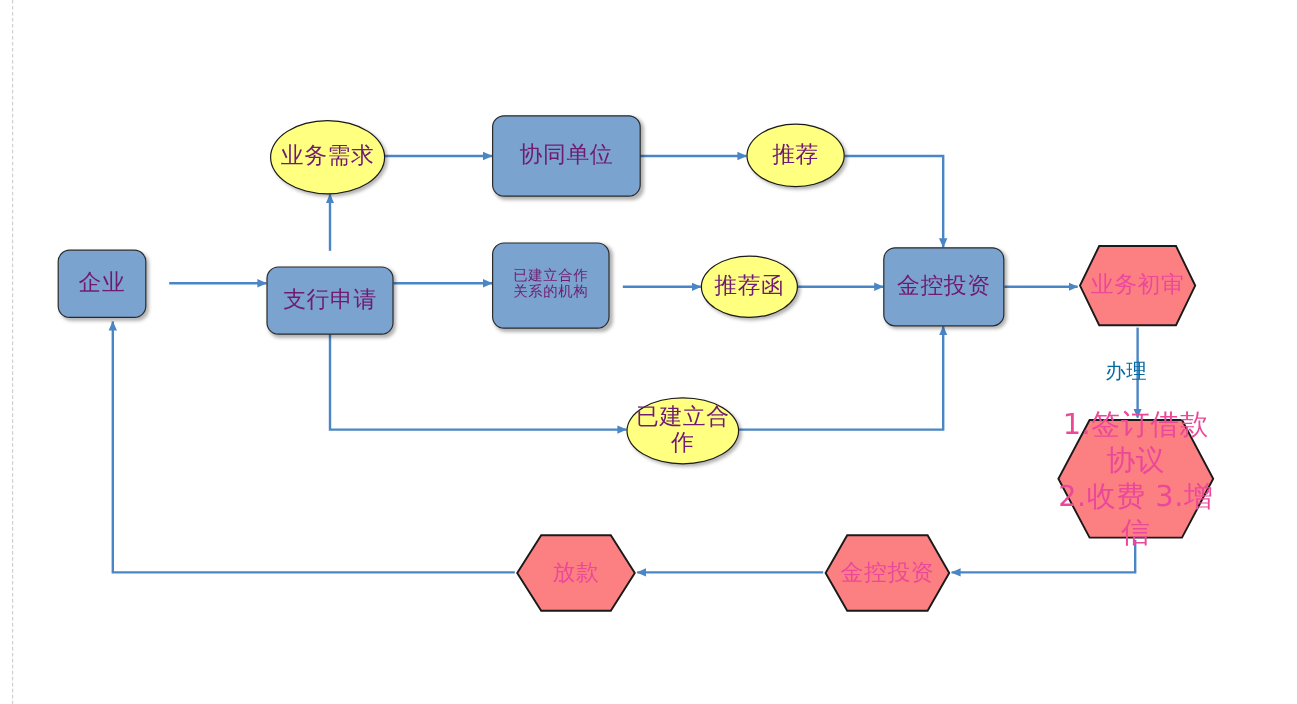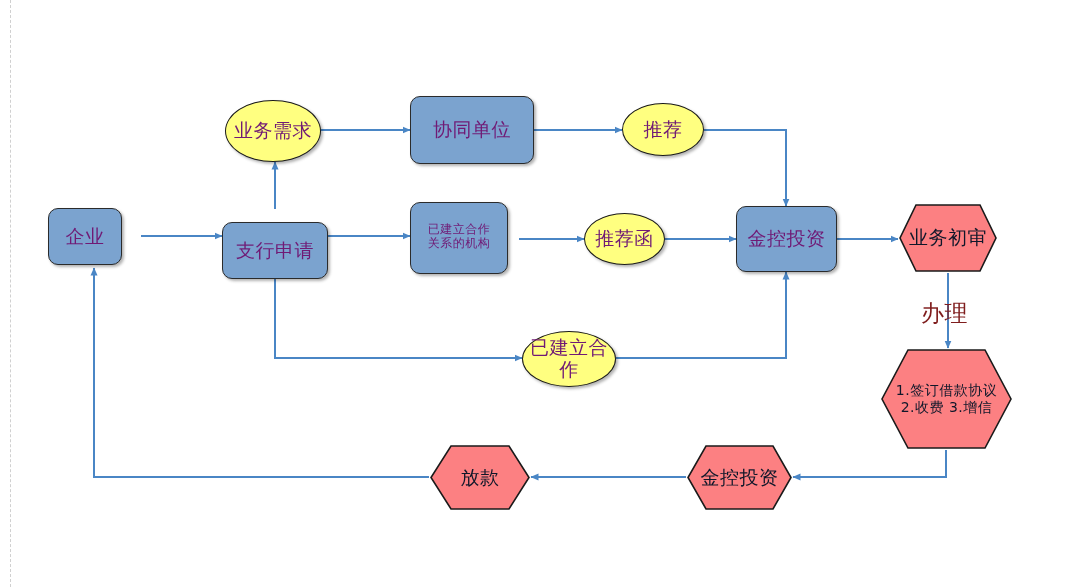--- a/index.html
+++ b/index.html
@@ -39,26 +39,26 @@
     background:#ffff80;
     border:1.4px solid #1a1a1a;
     border-radius:50%;
     box-shadow:2px 2px 3px rgba(0,0,0,0.30);
   }
   .hex-wrap{position:absolute;}
   .hex-wrap svg{position:absolute;left:0;top:0;}
   .hex-label{
     position:absolute;left:0;top:0;width:100%;height:100%;
     display:flex;align-items:center;justify-content:center;
-    text-align:center;font-size:19px;line-height:1.25;color:#0f172a;
+    text-align:center;font-size:19px;line-height:1.25;color:#ec4899;
     white-space:pre-line;letter-spacing:0.5px;
     pointer-events:none;
   }
   .edge-label{
-    position:absolute;font-size:23px;color:#7f1d1d;
+    position:absolute;font-size:17px;color:#0369a1;
     letter-spacing:0.5px;white-space:nowrap;
   }
 </style>
 </head>
 <body>
 
 <div id="stage">
 
   <div class="guide"></div>
 
@@ -143,21 +143,21 @@
     <svg width="100" height="70" viewBox="0 0 100 70" xmlns="http://www.w3.org/2000/svg">
       <polygon points="18,2 82,2 98,35 82,68 18,68 2,35" fill="#fc8082" stroke="#1a1a1a" stroke-width="1.6"></polygon>
     </svg>
     <div class="hex-label">业务初审</div>
   </div>
 
   <div class="hex-wrap" style="left:880px;top:348px;width:133px;height:102px;">
     <svg width="133" height="102" viewBox="0 0 133 102" xmlns="http://www.w3.org/2000/svg">
       <polygon points="28,2 105,2 131,51 105,100 28,100 2,51" fill="#fc8082" stroke="#1a1a1a" stroke-width="1.6"></polygon>
     </svg>
-    <div class="hex-label" style="font-size:14px;">1.签订借款协议
+    <div class="hex-label" style="font-size:24px;">1.签订借款协议
 2.收费    3.增信</div>
   </div>
 
   <div class="hex-wrap" style="left:686px;top:444px;width:107px;height:67px;">
     <svg width="107" height="67" viewBox="0 0 107 67" xmlns="http://www.w3.org/2000/svg">
       <polygon points="20,2 87,2 105,33.5 87,65 20,65 2,33.5" fill="#fc8082" stroke="#1a1a1a" stroke-width="1.6"></polygon>
     </svg>
     <div class="hex-label">金控投资</div>
   </div>
 

